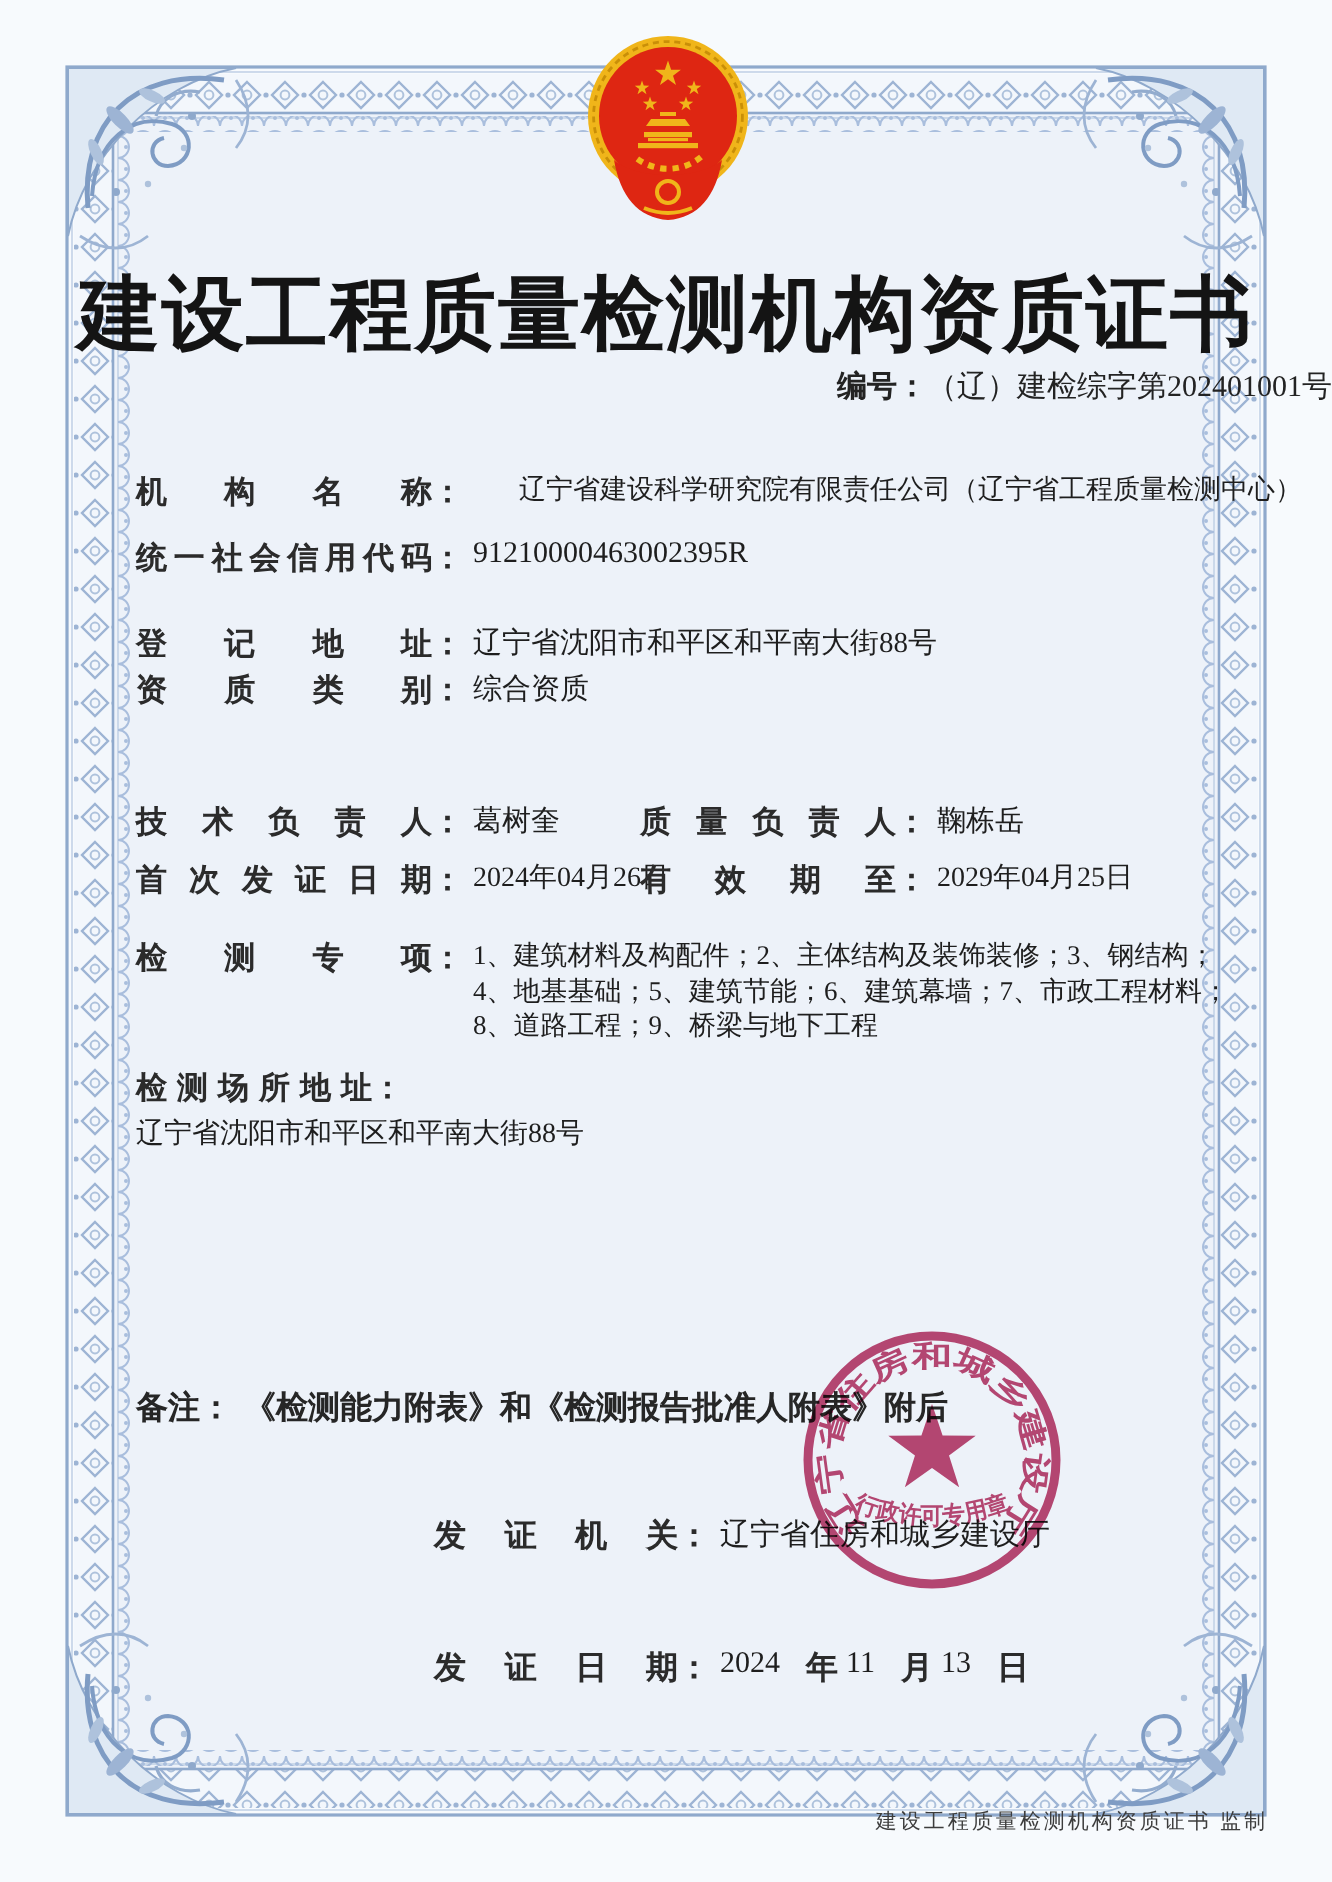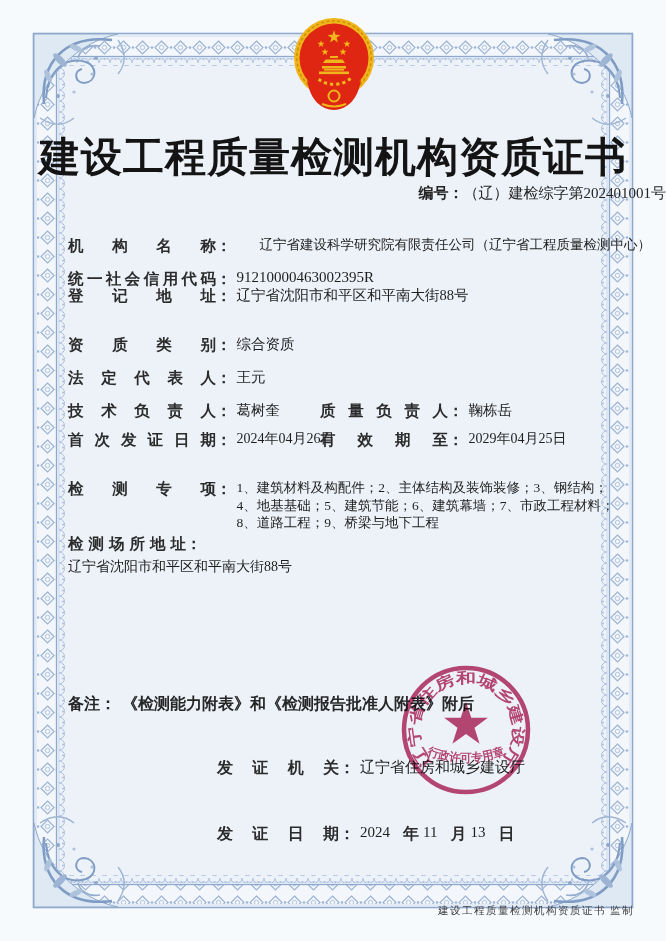--- a/index.html
+++ b/index.html
@@ -158,44 +158,41 @@
   <div class="serial-line">
     <span class="slabel">编号</span><span class="slabel">：</span><span class="svalue">（辽）建检综字第202401001号</span>
   </div>
 
   <div class="row" style="top:236px">
     <span class="flabel">机构名称</span><span class="fcolon">：</span><span class="fvalue small">辽宁省建设科学研究院有限责任公司（辽宁省工程质量检测中心）</span>
   </div>
   <div class="row" style="top:269px">
     <span class="flabel">统一社会信用代码</span><span class="fcolon">：</span><span class="fvalue" style="font-size:15px">91210000463002395R</span>
   </div>
-  <div class="row" style="top:286px">
+  <div class="row" style="top:312px">
     <span class="flabel">登记地址</span><span class="fcolon">：</span><span class="fvalue">辽宁省沈阳市和平区和平南大街88号</span>
   </div>
   <div class="row" style="top:335px">
     <span class="flabel">资质类别</span><span class="fcolon">：</span><span class="fvalue">综合资质</span>
-  </div>
-  <div class="row" style="top:368px">
-    <span class="flabel">法定代表人</span><span class="fcolon">：</span><span class="fvalue">王元</span>
   </div>
 
   <div class="row" style="top:401px">
     <span class="flabel">技术负责人</span><span class="fcolon">：</span><span class="fvalue">葛树奎</span>
     <span class="col2">
       <span class="flabel">质量负责人</span><span class="fcolon">：</span><span class="fvalue">鞠栋岳</span>
     </span>
   </div>
   <div class="row" style="top:430px">
     <span class="flabel">首次发证日期</span><span class="fcolon">：</span><span class="fvalue" style="font-size:14px">2024年04月26日</span>
     <span class="col2">
       <span class="flabel">有效期至</span><span class="fcolon">：</span><span class="fvalue" style="font-size:14px">2029年04月25日</span>
     </span>
   </div>
 
-  <div class="row" style="top:479px;height:auto">
+  <div class="row" style="top:469px;height:auto">
     <span class="flabel">检测专项</span><span class="fcolon">：</span><span class="spec-value">1、建筑材料及构配件；2、主体结构及装饰装修；3、钢结构；4、地基基础；5、建筑节能；6、建筑幕墙；7、市政工程材料；8、道路工程；9、桥梁与地下工程</span>
   </div>
 
   <div class="row site-label" style="top:534px">
     <span class="flabel">检测场所地址</span><span class="fcolon">：</span>
   </div>
   <div class="site-value">辽宁省沈阳市和平区和平南大街88号</div>
 
   <div class="remark-row">
     <span>备注</span><span>：</span><span class="rvalue">《检测能力附表》和《检测报告批准人附表》附后</span>

